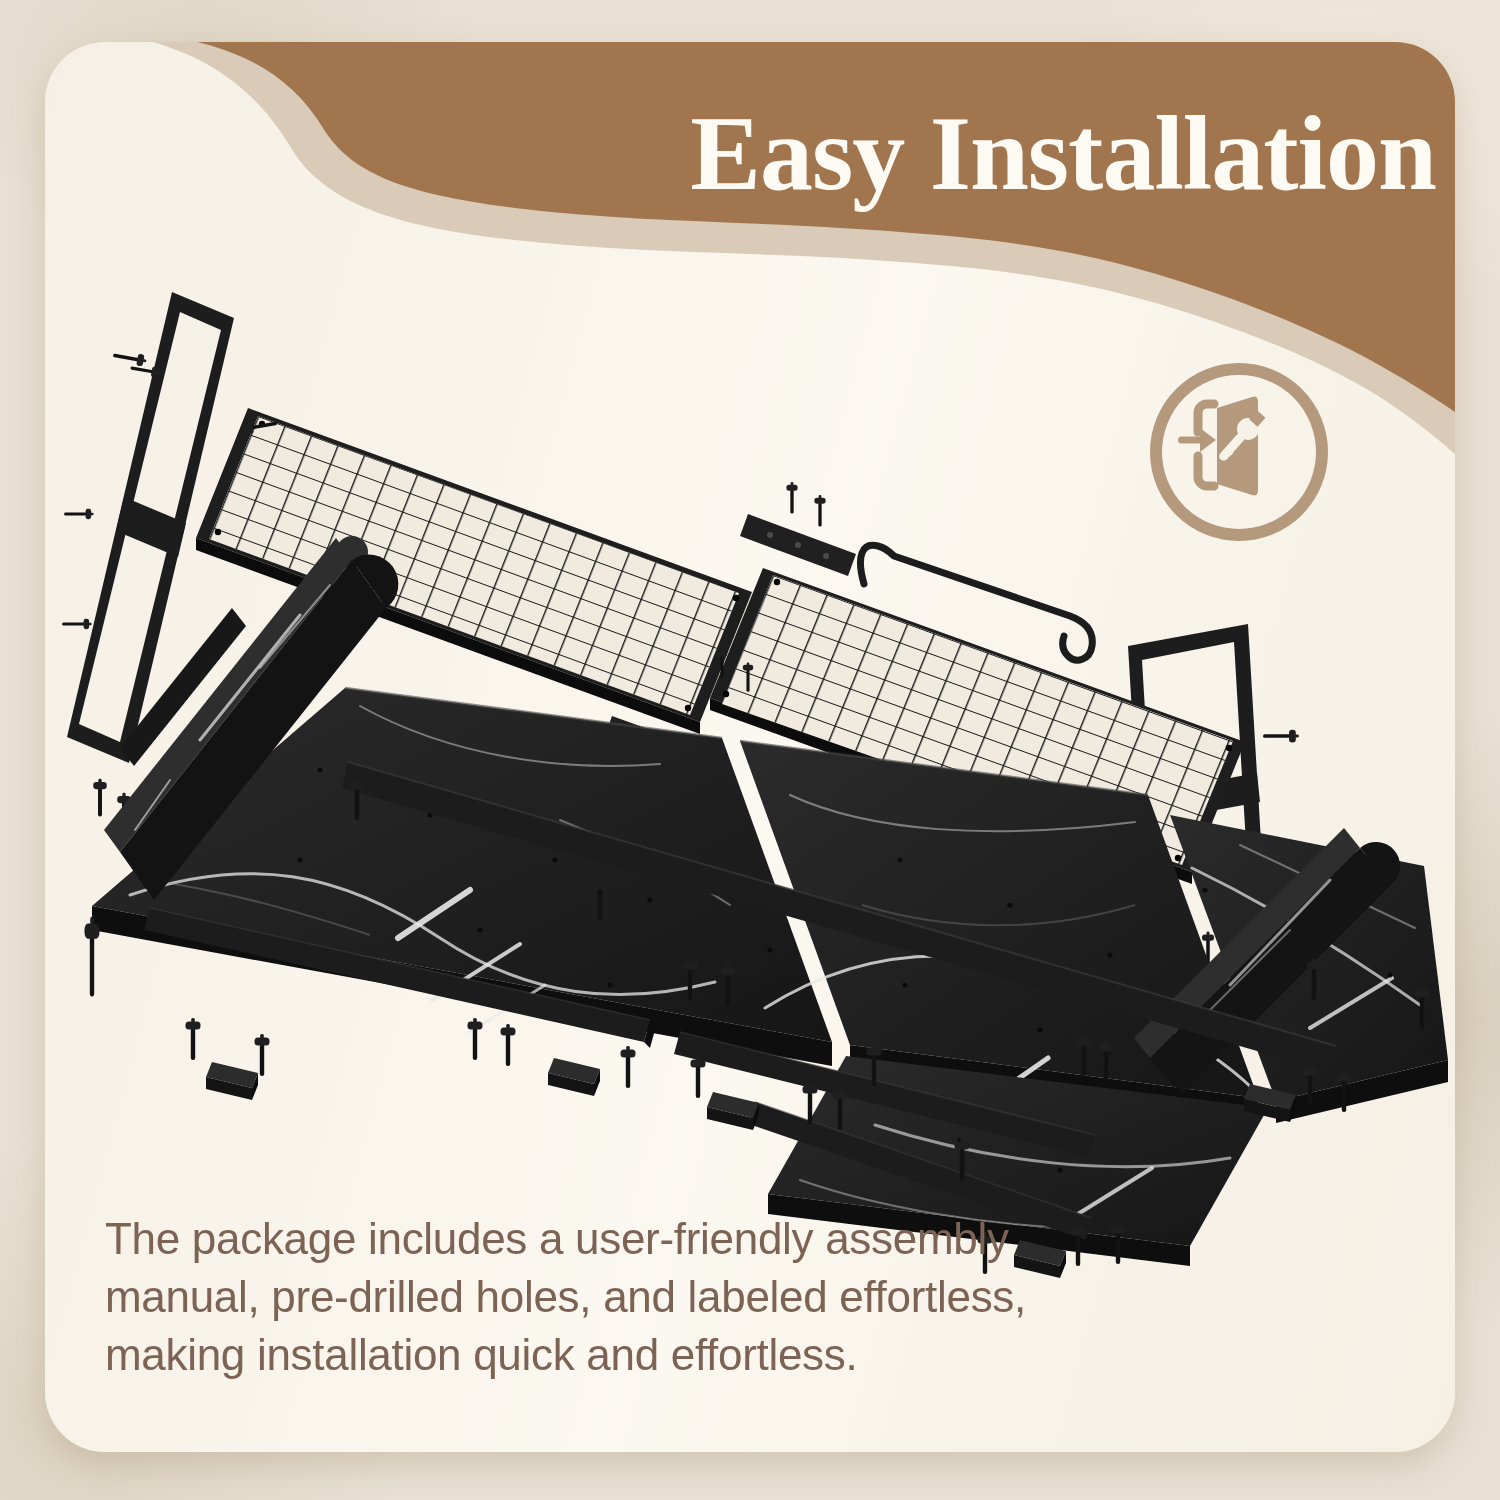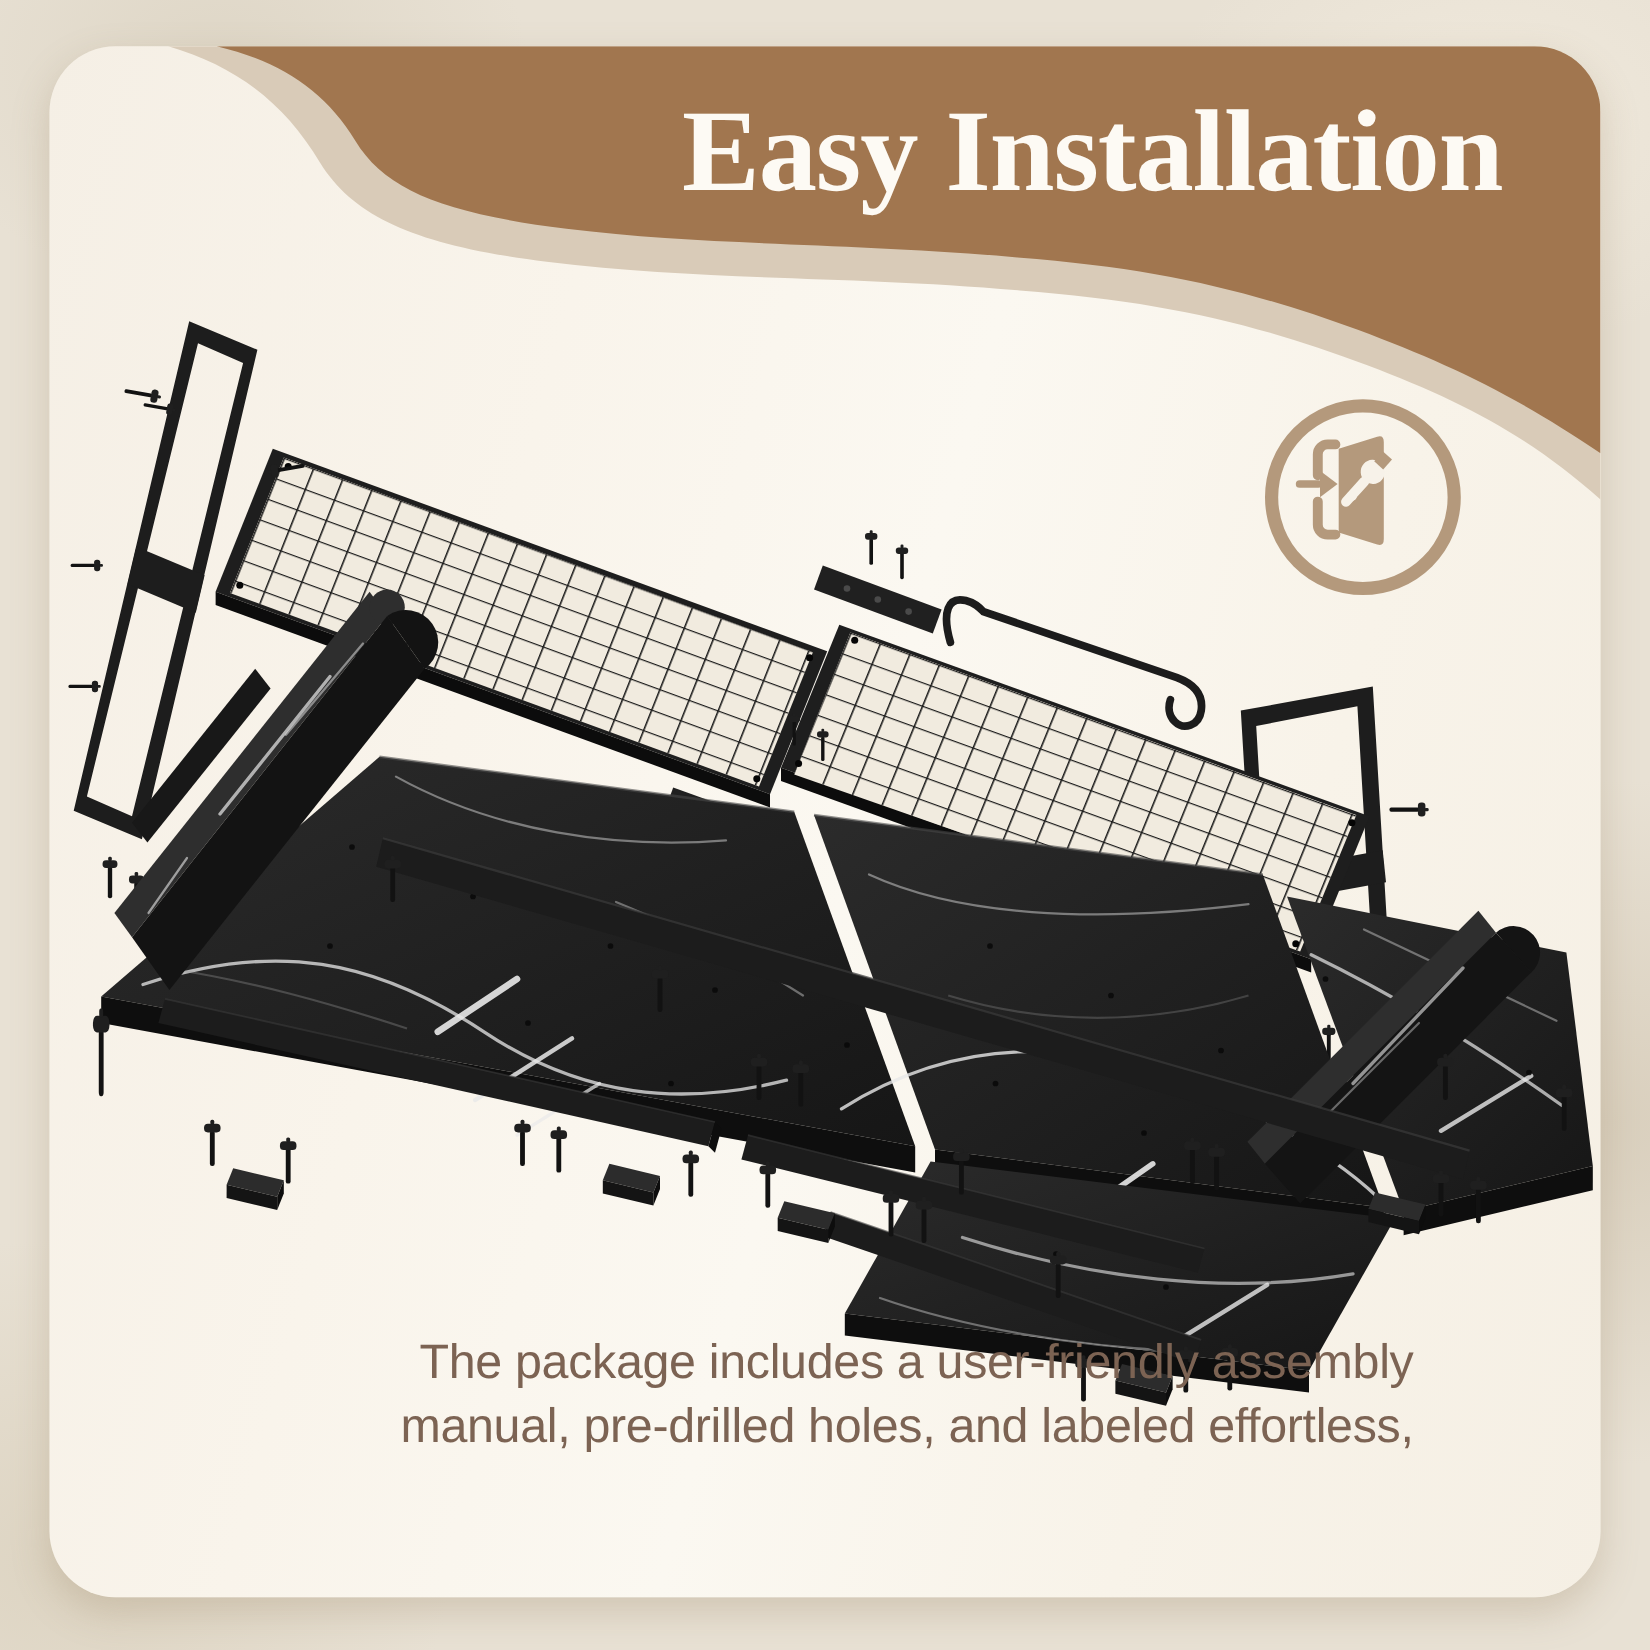--- a/index.html
+++ b/index.html
@@ -8,26 +8,26 @@
     background:
       radial-gradient(420px 300px at 1350px 110px, #f0e9dc 0%, rgba(240,233,220,0) 70%),
       radial-gradient(500px 420px at 60px 1420px, #ddd4c2 0%, rgba(221,212,194,0) 70%),
       radial-gradient(650px 520px at 1460px 1020px, #d9cfbd 0%, rgba(217,207,189,0) 60%),
       radial-gradient(400px 300px at 200px 60px, #ded6c6 0%, rgba(222,214,198,0) 70%),
       #e8e1d4;}
   .card{position:absolute;left:45px;top:42px;right:45px;bottom:48px;border-radius:60px;overflow:hidden;
     background:linear-gradient(105deg,#f5efe5 0%,#f9f4eb 30%,#fbf8f1 52%,#f8f3e9 75%,#f5efe4 100%);
     box-shadow:0 14px 34px rgba(150,128,98,.28);}
   .art{position:absolute;left:-45px;top:-42px;width:1500px;height:1500px;display:block;}
-  .title{position:absolute;left:575px;top:40px;width:800px;margin:0;text-align:left;
+  .title{position:absolute;left:575px;top:40px;width:800px;margin:16px;text-align:right;
     font-family:"Liberation Serif",serif;font-weight:700;font-size:106px;letter-spacing:-1px;
     color:#fdfaf4;line-height:1.05;white-space:nowrap;}
   .desc{position:absolute;left:60px;top:1168px;width:1180px;margin:0;
     color:#7c6353;font-size:44px;letter-spacing:-.3px;line-height:58px;font-weight:400;}
-  .desc span{display:block;text-align:right;}
+  .desc span{display:block;}
 </style>
 </head>
 <body>
 
 <div class="canvas">
   <div class="card">
 
     <svg class="art" viewBox="0 0 1500 1500">
       <defs>
         <linearGradient id="slabGrad" x1="0" y1="0" x2="1" y2="1">
@@ -286,16 +286,17 @@
           <use href="#screw" transform="translate(1344,1078)"></use>
         </g>
       </g>
     </svg>
 
     <h1 class="title">Easy Installation</h1>
 
     <p class="desc">
       <span>The package includes a user-friendly assembly</span>
       <span>manual, pre-drilled holes, and labeled effortless,</span>
+      <span>making installation quick and effortless.</span>
     </p>
 
   </div>
 </div>
 
 </body></html>

